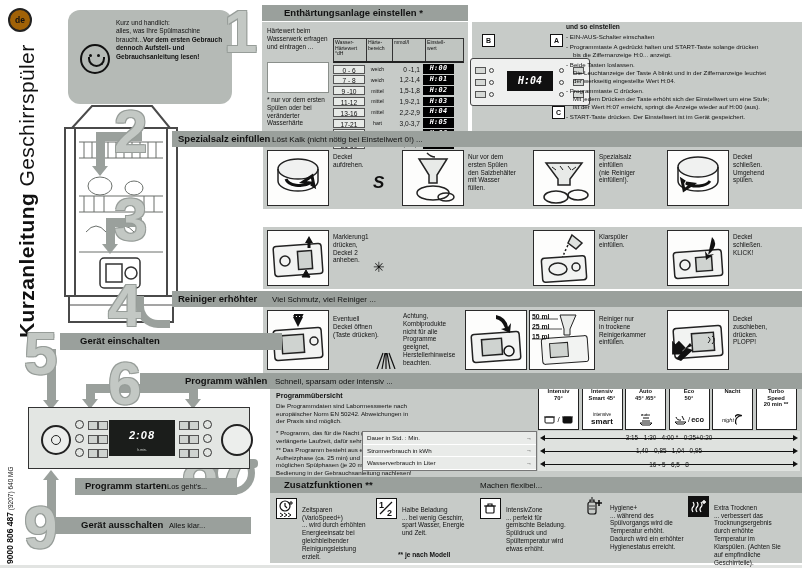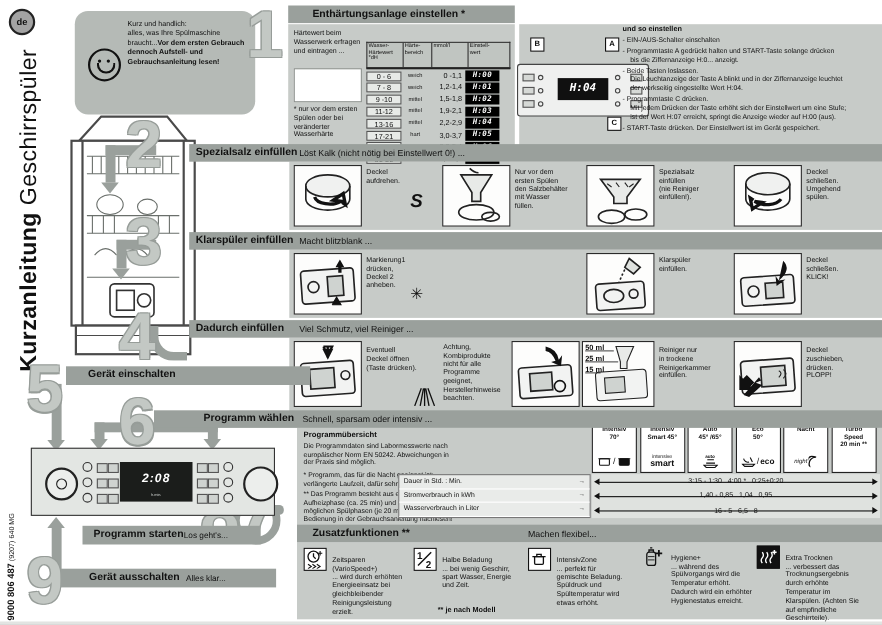--- a/index.html
+++ b/index.html
@@ -8,21 +8,21 @@
   .abs{position:absolute}
   .b{font-weight:bold}
   .pre{white-space:pre-line}
   
   .vtitle{position:absolute;left:15px;top:338px;transform:rotate(-90deg);transform-origin:0 0;
           white-space:nowrap;font-size:21px;letter-spacing:.4px}
   .vdoc{position:absolute;left:5px;top:564px;transform:rotate(-90deg);transform-origin:0 0;
         white-space:nowrap;font-size:8.5px}
   .vdoc .sm{font-size:6.5px}
   .de-badge{position:absolute;left:8px;top:8px;width:20px;height:20px;border:2px solid #222;
-            border-radius:50%;font-size:8.5px;font-weight:bold;display:flex;align-items:center;justify-content:center;background:#a3a3a3}
+            border-radius:50%;font-size:8.5px;font-weight:bold;display:flex;align-items:center;justify-content:center;background:#a16207}
   
   .intro{position:absolute;left:68px;top:10px;width:164px;height:94px;background:#b5bab6;border-radius:12px}
   .smiley{position:absolute;left:12px;top:34px;width:26px;height:26px;border:2px solid #111;border-radius:50%;background:#b5bab6}
   .smiley i{position:absolute;top:8px;width:3px;height:3px;background:#111;border-radius:50%}
   .smiley .e1{left:7px}.smiley .e2{left:15px}
   .smiley u{position:absolute;left:6px;top:11px;width:13px;height:8px;border:2px solid #111;border-top:none;border-radius:0 0 12px 12px}
   .intro-t{position:absolute;left:48px;top:9px;width:112px;font-size:6.5px;line-height:1.3;white-space:pre-line}
   
   .bar{position:absolute;height:16px;background:#9aa09c;z-index:3}
   .bar .t{position:absolute;top:2px;font-weight:bold;font-size:9.5px;white-space:nowrap}
@@ -330,24 +330,20 @@
           </g>
           <path d="M42 30 a14 8 0 0 1 -24 2 l7 1 -9 6 -2 -10 3 2" fill="none" stroke="#111" stroke-width="3"></path>
         </svg>
     </div>
     <div class="cap" style="left:470px;top:6px;width:62px">Deckel
 schließen.
 Umgehend
 spülen.</div>
   </div>
 
-  <div class="bar" style="left:172px;top:211px;width:630px">
-    <span class="t" style="left:6px">Klarspüler einfüllen</span>
-    <span class="tag" style="left:100px">Macht blitzblank ...</span>
-  </div>
   <div class="panel" style="left:263px;top:227px;width:539px;height:62px">
     <div class="imgbox" style="left:4px;top:3px">
       <svg width="60" height="54" viewBox="0 0 60 54">
           <g fill="none" stroke="#222" stroke-width="1.5">
             <rect x="6" y="14" width="48" height="30" rx="3" fill="#f2f3f2" transform="rotate(-4 30 29)"></rect>
             <rect x="30" y="20" width="14" height="18" fill="#cfd3d0" transform="rotate(-4 37 29)"></rect>
             <circle cx="17" cy="30" r="5"></circle>
           </g>
           <path d="M37 12 l4 -7 4 7 h-2.5 v5 h-3 v-5 z" fill="#111"></path>
           <path d="M34 46 l4 -7 4 7 h-2.5 M34 46 h8" fill="#111" stroke="#111"></path>
@@ -380,21 +376,21 @@
           </g>
           <path d="M44 6 q8 8 -4 18 l6 -1 -8 6 -1 -9 3 4" fill="#111"></path>
         </svg>
     </div>
     <div class="cap" style="left:470px;top:6px;width:62px">Deckel
 schließen.
 KLICK!</div>
   </div>
 
   <div class="bar" style="left:172px;top:291px;width:630px">
-    <span class="t" style="left:6px">Dadurch einfüllen</span>
+    <span class="t" style="left:6px">Reiniger erhöhter</span>
     <span class="tag" style="left:100px">Viel Schmutz, viel Reiniger ...</span>
   </div>
   <div class="panel" style="left:263px;top:307px;width:539px;height:67px">
     <div class="imgbox" style="left:4px;top:3px;height:60px">
       <svg width="60" height="58" viewBox="0 0 60 58">
           <g fill="none" stroke="#222" stroke-width="1.5">
             <rect x="6" y="18" width="48" height="30" rx="3" fill="#f2f3f2" transform="rotate(-4 30 33)"></rect>
             <rect x="14" y="24" width="22" height="18" fill="#cfd3d0" transform="rotate(-4 25 33)"></rect>
             <circle cx="46" cy="30" r="4"></circle>
           </g>

